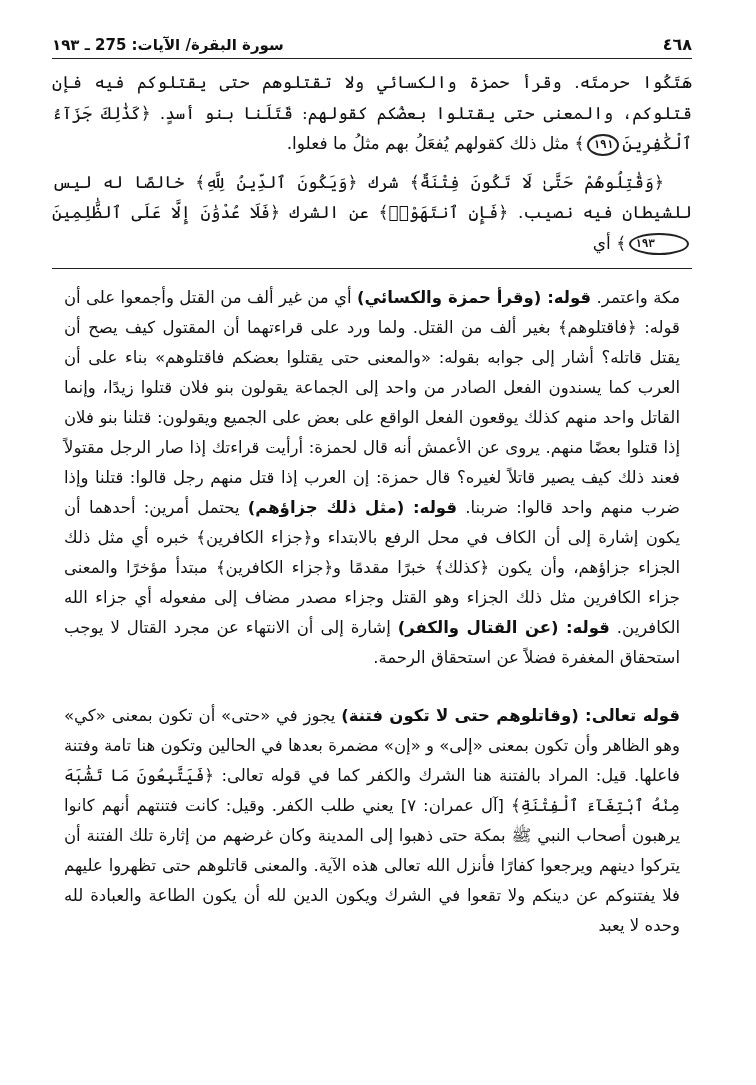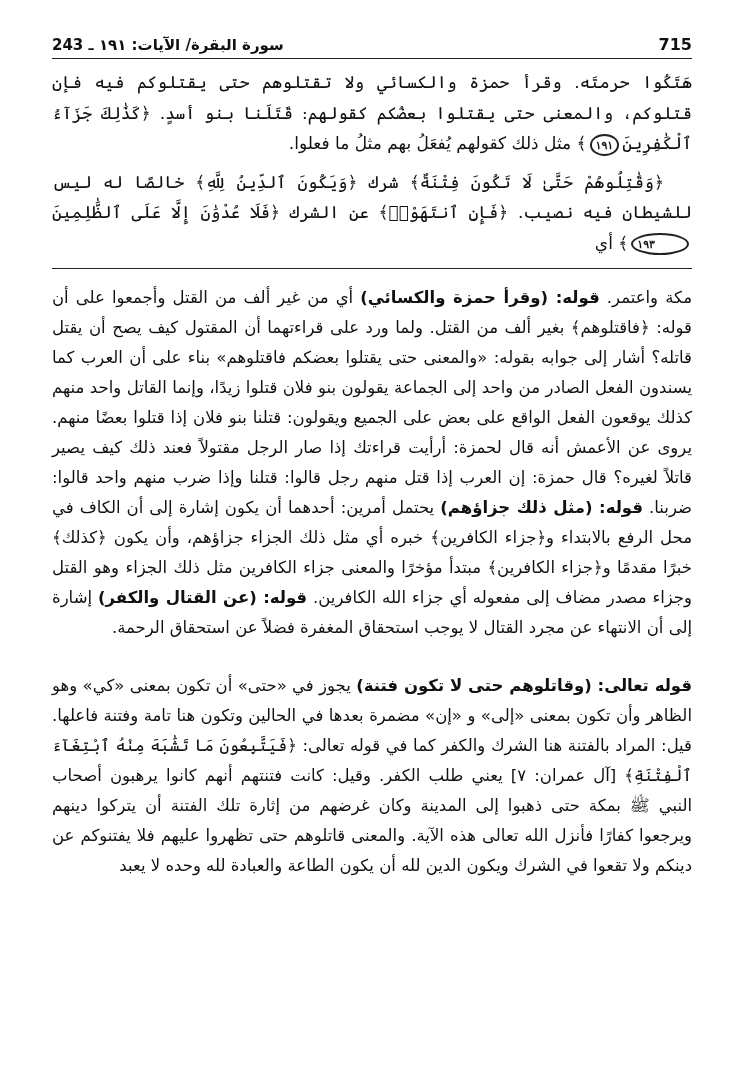--- a/index.html
+++ b/index.html
@@ -55,49 +55,49 @@
     }
     .aya-mark {
       display: inline-block;
       border: 2px double #222;
       border-radius: 50%;
       font-size: 11px;
       line-height: 18px;
       padding: 0 4px;
       margin: 0 3px;
       vertical-align: middle;
-      font-family: Liberation Sans, sans-serif;
+      font-family: Liberation Mono, monospace;
       font-weight: bold;
     }
 
     .divider {
       margin-top: 10px;
       border-top: 1.5px solid #222;
     }
 
     .commentary {
       margin-top: 14px;
       font-size: 16.5px;
       line-height: 30px;
       text-align: justify;
       text-align-last: right;
       font-family: "DejaVu Sans", "Liberation Sans", sans-serif;
     }
-    .commentary p { margin: 0; }
+    .commentary p { margin: 12px; }
     .commentary p + p { margin-top: 28px; }
     .bold { font-weight: bold; }
   </style>
 </head>
 <body>
 
 <div class="page">
 
   <div class="running-head">
-    <span class="page-number">715</span>
-    <span class="surah-info">سورة البقرة/ الآيات: ١٩١ ـ 243</span>
+    <span class="page-number">٤٦٨</span>
+    <span class="surah-info">سورة البقرة/ الآيات: 275 ـ ١٩٣</span>
   </div>
 
   <div class="main-text">
     <p>
       <span>هَتَكُوا حرمتَه. وقرأ حمزة والكسائي ولا تقتلوهم حتى يقتلوكم فيه فإن قتلوكم، والمعنى حتى يقتلوا بعضُكم كقولهم: قَتَلَنا بنو أسدٍ. </span><span class="quran">﴿كَذَٰلِكَ جَزَآءُ ٱلْكَٰفِرِينَ</span><span class="aya-mark">١٩١</span><span class="quran">﴾</span><span> مثل ذلك كقولهم يُفعَلُ بهم مثلُ ما فعلوا.</span>
     </p>
     <p class="indent">
       <span class="quran">﴿وَقَٰتِلُوهُمْ حَتَّىٰ لَا تَكُونَ فِتْنَةٌ﴾</span><span> شرك </span><span class="quran">﴿وَيَكُونَ ٱلدِّينُ لِلَّهِ﴾</span><span> خالصًا له ليس للشيطان فيه نصيب. </span><span class="quran">﴿فَإِنِ ٱنتَهَوْا۟﴾</span><span> عن الشرك </span><span class="quran">﴿فَلَا عُدْوَٰنَ إِلَّا عَلَى ٱلظَّٰلِمِينَ</span><span class="aya-mark">١٩٣</span><span class="quran">﴾</span><span> أي</span>
     </p>
   </div>

